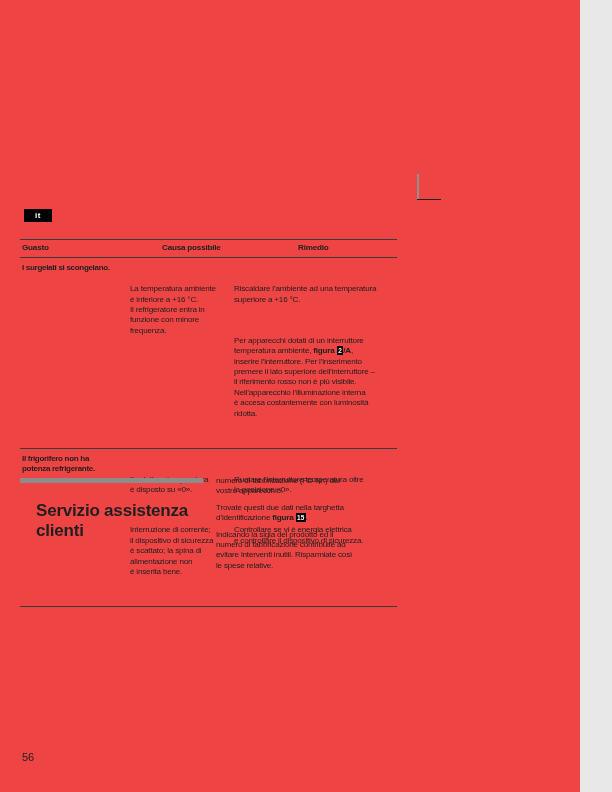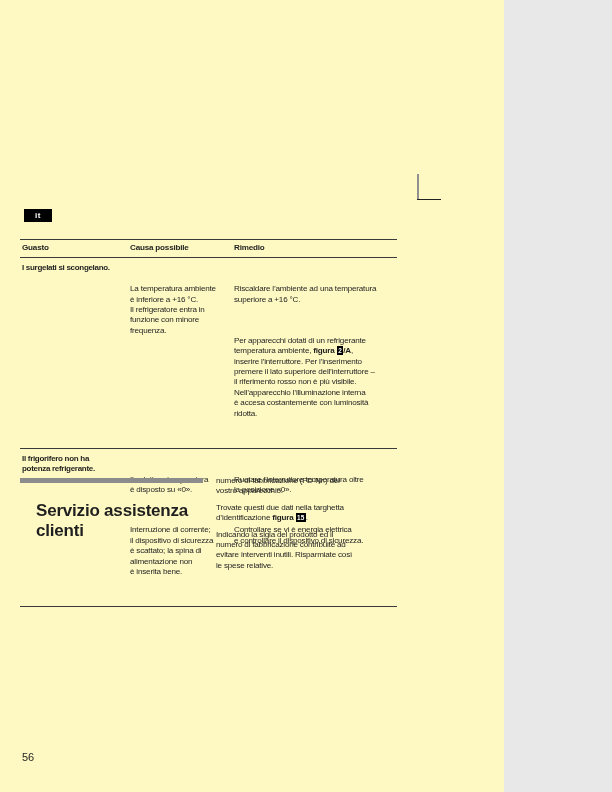--- a/index.html
+++ b/index.html
@@ -1,19 +1,19 @@
 <!DOCTYPE html>
 <html><head>
 <meta charset="utf-8">
 <style>
   html,body{margin:0;padding:0;background:#e8e8e8;}
   .page{
     position:relative;
-    width:504px;height:792px;
-    background:#fef9c3;
+    width:580px;height:792px;
+    background:#ef4444;
     font-family:"Liberation Sans","DejaVu Sans",sans-serif;
     color:#1f1f1f;
     overflow:hidden;
   }
 
   
   .crop-v{position:absolute;left:417px;top:174px;width:2px;height:26px;background:#909090;}
   .crop-h{position:absolute;left:417px;top:199px;width:24px;height:1px;background:#222222;}
 
   
@@ -33,20 +33,21 @@
   }
   .t-row{
     display:grid;
     grid-template-columns:108px 104px 165px;
   }
   .t-head{
     border-top:1px solid #3a3a3a;
     border-bottom:1px solid #3a3a3a;
     font-weight:bold;
     padding:0;
+    gap:32px;
   }
   .t-head .t-cell{padding:3px 6px 4px 2px;}
   .t-body{border-bottom:1px solid #3a3a3a;}
   .t-body .t-cell{padding:5px 6px 8px 2px;}
   .t-cell{white-space:pre;}
   .t-cell p{margin:0 0 10px 0;white-space:pre;}
   .t-cell p:last-child{margin-bottom:0;}
   .cell-guasto{font-weight:bold;font-size:8px;letter-spacing:-0.3px;}
 
   .fig-bold{font-weight:bold;}
@@ -111,21 +112,21 @@
       <div class="t-cell">
         <p>La temperatura ambiente
 è inferiore a +16 °C.
 Il refrigeratore entra in
 funzione con minore
 frequenza.</p>
       </div>
       <div class="t-cell">
         <p>Riscaldare l’ambiente ad una temperatura
 superiore a +16 °C.</p>
-        <p><span>Per apparecchi dotati di un refrigerante
+        <p><span>Per apparecchi dotati di un interruttore
 temperatura ambiente, </span><span class="fig-bold">figura </span><span class="fig-badge">2</span><span class="fig-bold">/A</span><span>,
 inserire l’interruttore. Per l’inserimento
 premere il lato superiore dell’interruttore –
 il riferimento rosso non è più visibile.
 Nell’apparecchio l’illuminazione interna
 è accesa costantemente con luminosità
 ridotta.</span></p>
       </div>
     </div>
 

